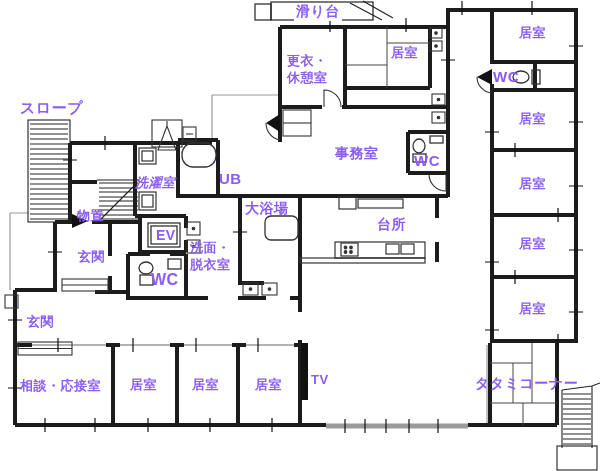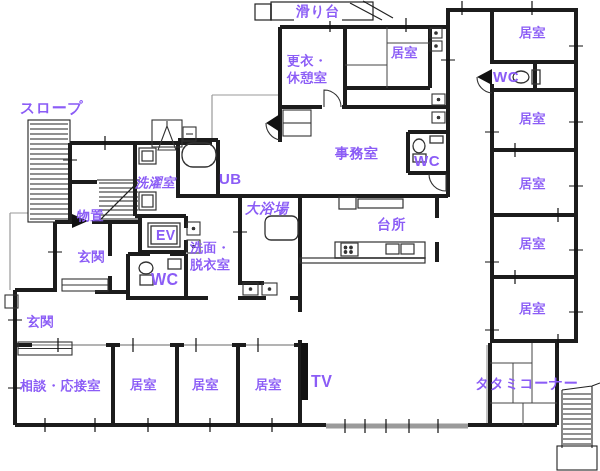--- a/index.html
+++ b/index.html
@@ -1,21 +1,21 @@
 <!DOCTYPE html>
 <html><head>
 <meta charset="utf-8">
 <style>
   html,body{margin:0;padding:0;background:#fff;}
   #plan{position:relative;width:600px;height:471px;background:#fff;overflow:hidden;
         font-family:"Liberation Sans",sans-serif;}
   #plan svg{position:absolute;left:0;top:0;}
   .lbl{position:absolute;color:#8b5cf6;font-weight:700;font-size:13px;line-height:1.28;
        white-space:pre-line;letter-spacing:.5px;z-index:3;}
-  .f14{font-size:14px}.f15{font-size:15px}.f16{font-size:16px}.f12{font-size:16px}
+  .f14{font-size:14px}.f15{font-size:15px}.f16{font-size:16px}.f12{font-size:13px}
   .bgw{background:#fff;padding:0 2px;}
 </style>
 </head>
 <body>
 
 <div id="plan">
 <svg width="600" height="471" viewBox="0 0 600 471">
 
   <g stroke="#9a9a9a" fill="none">
     <path stroke-width="5" d="M326 426 H468"></path>
@@ -193,21 +193,21 @@
   <div class="lbl f14 bgw" style="left:294px;top:3px;">滑り台</div>
   <div class="lbl f15" style="left:20px;top:98px;">スロープ</div>
   <div class="lbl" style="left:77px;top:169px;margin-top:39px;">物置</div>
   <div class="lbl" style="left:135px;top:175px;font-style:italic;">洗濯室</div>
   <div class="lbl f15" style="left:187px;top:169px;margin-left:32px;">UB</div>
   <div class="lbl" style="left:287px;top:53px;">更衣・
 休憩室</div>
   <div class="lbl" style="left:391px;top:45px;">居室</div>
   <div class="lbl f14" style="left:335px;top:145px;">事務室</div>
   <div class="lbl f15" style="left:414px;top:151px;">WC</div>
-  <div class="lbl f14" style="left:245px;top:200px;font-style:italic;">大浴場</div>
+  <div class="lbl f14" style="left:245px;top:200px;">大浴場</div>
   <div class="lbl f14" style="left:377px;top:216px;">台所</div>
   <div class="lbl f14" style="left:156px;top:227px;">EV</div>
   <div class="lbl f16" style="left:151px;top:270px;">WC</div>
   <div class="lbl" style="left:190px;top:240px;">洗面・
 脱衣室</div>
   <div class="lbl" style="left:78px;top:249px;">玄関</div>
   <div class="lbl" style="left:27px;top:314px;">玄関</div>
   <div class="lbl" style="left:20px;top:378px;">相談・応接室</div>
   <div class="lbl" style="left:130px;top:377px;">居室</div>
   <div class="lbl" style="left:192px;top:377px;">居室</div>

